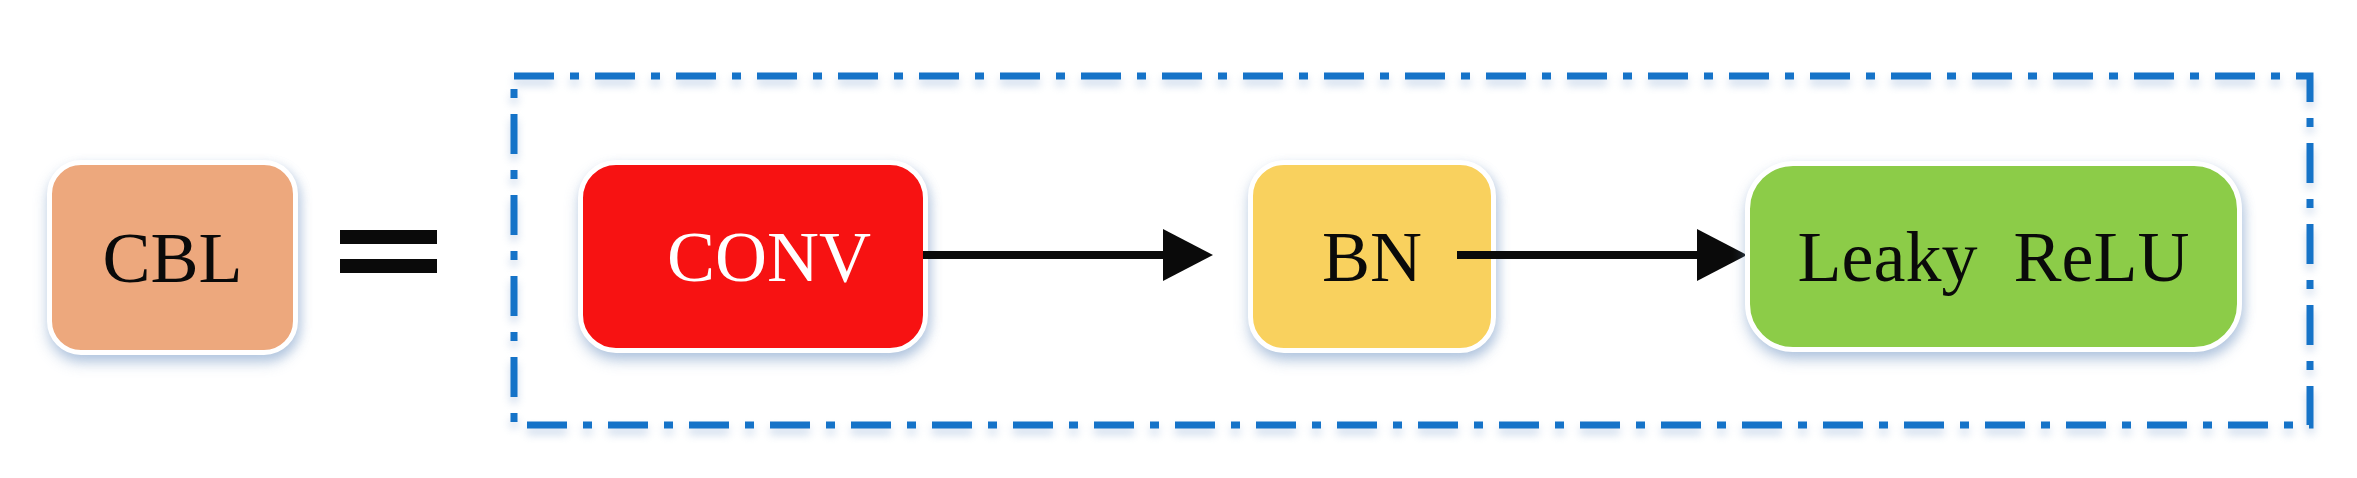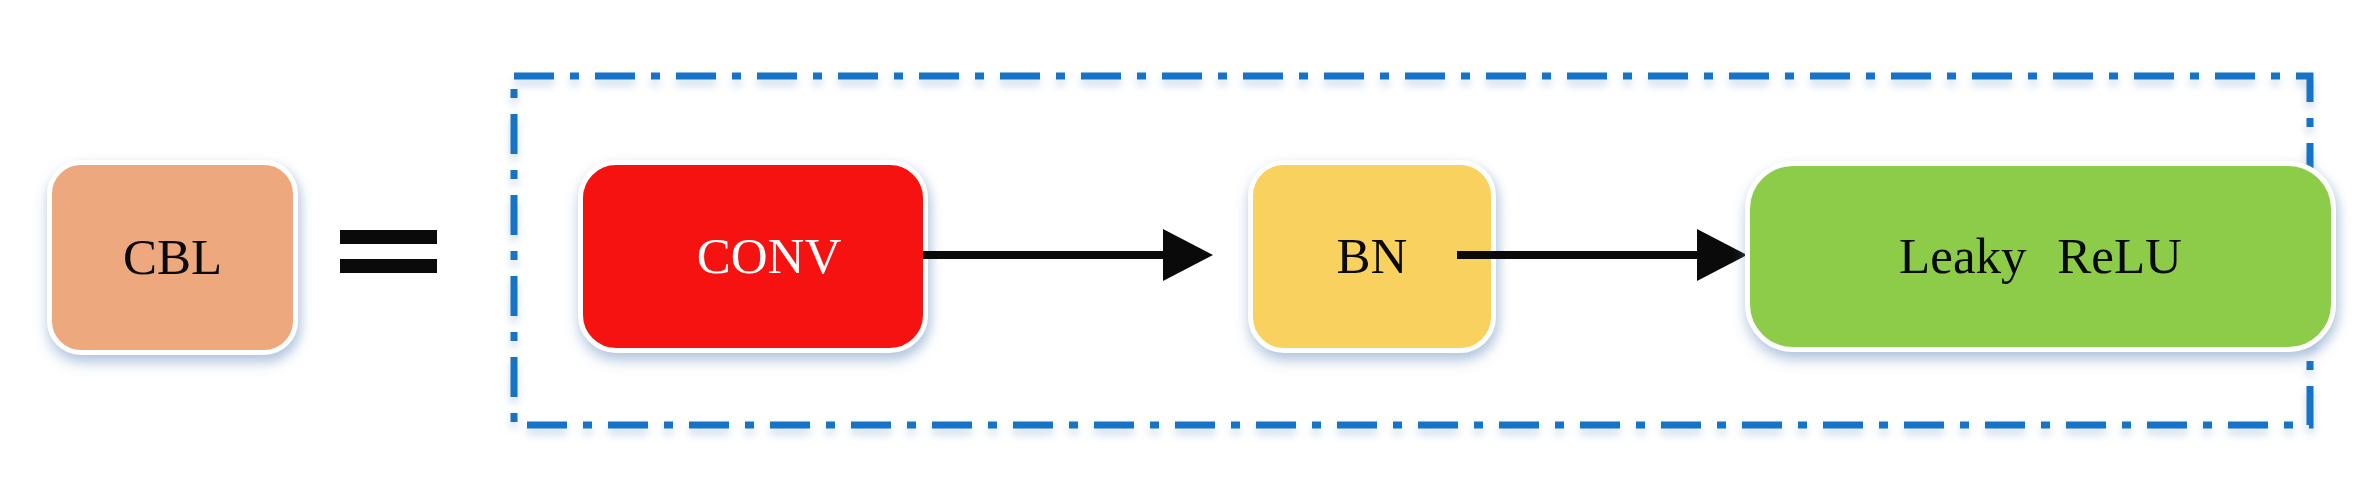--- a/index.html
+++ b/index.html
@@ -28,21 +28,21 @@
 
   
   .block {
     position: absolute;
     box-sizing: border-box;
     border: 5px solid #ffffff;
     border-radius: 32px;
     display: flex;
     align-items: center;
     justify-content: center;
-    font-size: 51px;
+    font-size: 72px;
     line-height: 1;
     color: #0a0a0a;
     box-shadow: 0 8px 14px rgba(125, 158, 200, 0.45), 4px 4px 10px rgba(125, 158, 200, 0.28);
   }
 
   .block-cbl {
     left: 47px; top: 160px; width: 251px; height: 195px;
     background: var(--cbl-fill, #EDA87D);
     border-radius: 34px;
   }
@@ -52,21 +52,21 @@
     color: #ffffff;
     border-radius: 38px;
     padding-left: 32px;
   }
   .block-bn {
     left: 1248px; top: 160px; width: 248px; height: 193px;
     background: var(--bn-fill, #F9D15E);
     border-radius: 36px;
   }
   .block-relu {
-    left: 1745px; top: 161px; width: 591px; height: 191px;
+    left: 1745px; top: 161px; width: 497px; height: 191px;
     background: var(--relu-fill, #8CCC48);
     border-radius: 48px;
     word-spacing: 18px;
   }
 
   
   .equals {
     position: absolute;
     left: 340px; top: 230px;
     width: 97px; height: 43px;

